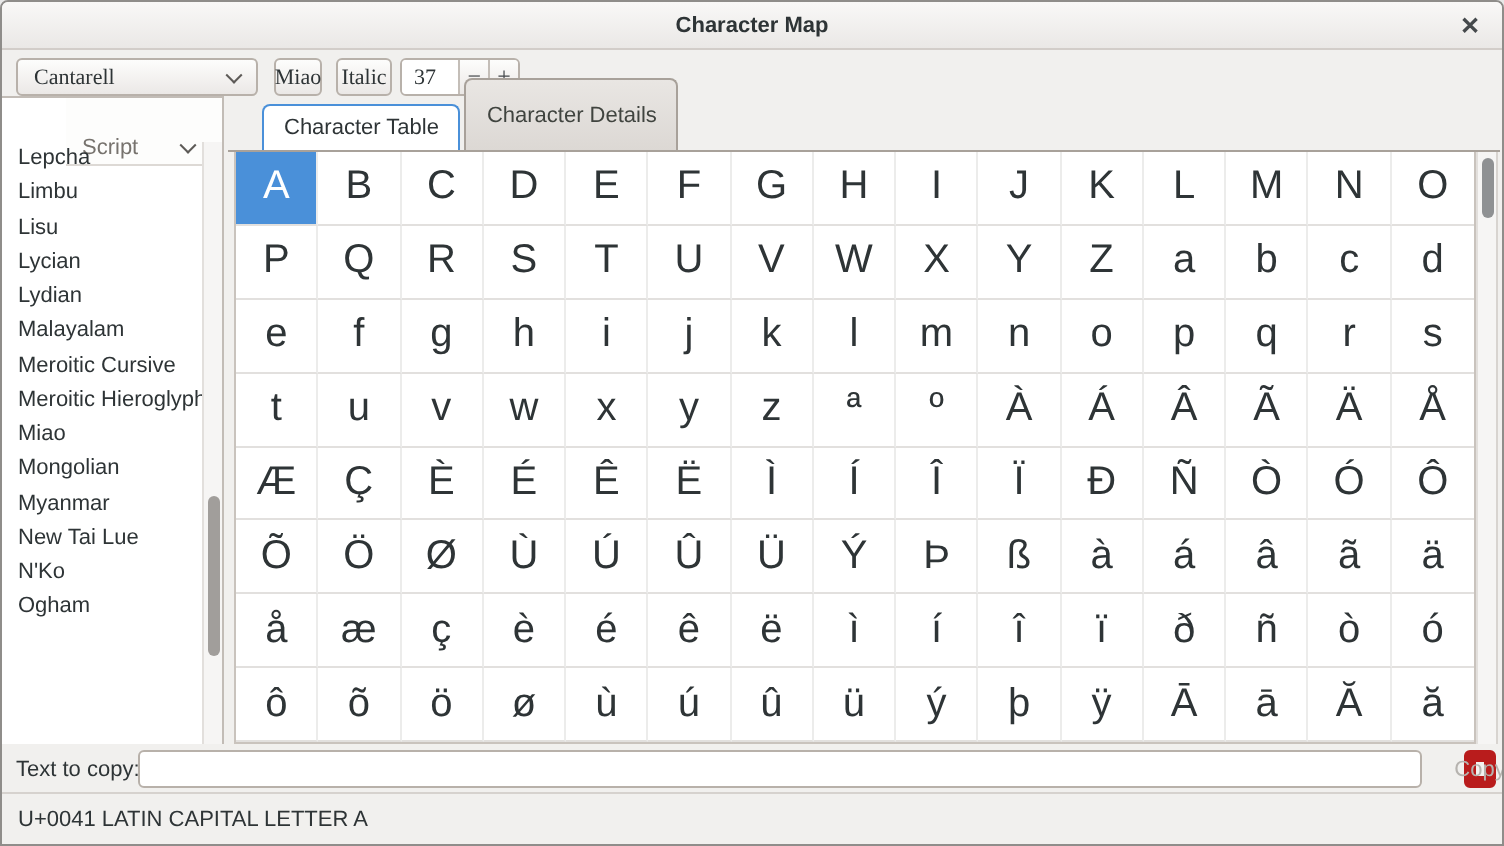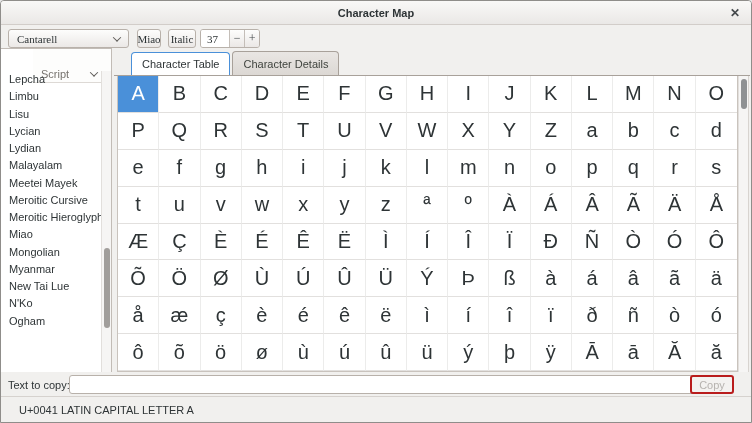--- a/index.html
+++ b/index.html
@@ -63,21 +63,21 @@
   }
   .side-thumb { position:absolute; left:1.5px; width:6px; border-radius:3px; background:#a19e9b; }
 
   
   .notebook { position:absolute; left:113px; top:47px; right:1px; height:324px; }
   .tabbar { position:absolute; left:17px; top:3px; height:24px; display:flex; align-items:flex-end; }
   .tab {
     font-size:11px; color:#40443f; padding:4px 10px 4px 10px;
     background:linear-gradient(#e9e6e3,#dcd8d4);
     border:1px solid #a8a19a; border-bottom:none; border-radius:4px 4px 0 0;
-    margin-right:2px; height:24px; display:flex; align-items:center;
+    margin-right:2px; height:36px; display:flex; align-items:center;
   }
   .tab.active {
     background:#ffffff; border:1px solid #4a90d9; border-bottom:none;
     color:#2e3436; height:23px; position:relative; z-index:2;
   }
   .page-topline { position:absolute; left:0; right:0; top:27px; height:1px; background:#a8a19a; }
 
   .chargrid {
     position:absolute; left:3px; top:28px; width:621px; height:296px;
     background:#ffffff;
@@ -104,30 +104,30 @@
     background:#f1f0ee; border-bottom:1px solid #d6d2ce;
   }
   .copybar .lbl { position:absolute; left:7px; top:0; height:25px; display:flex; align-items:center; font-size:11px; color:#2e3436; }
   .copy-input {
     position:absolute; left:68px; top:3px; width:642px; height:19px;
     background:#ffffff; border:1px solid #b8b1aa; border-radius:3px;
     font-size:11px; padding:0 5px; color:#2e3436; outline:none;
     font-family:"Liberation Sans", sans-serif;
   }
   .copy-btn {
-    position:absolute; right:17px; top:3px; width:44px; height:19px;
-    background:#f3f2f0; border:2px solid #b91c1c; border-radius:3px;
+    position:absolute; right:3px; top:3px; width:16px; height:19px;
+    background:#f3f2f0; border:6px solid #b91c1c; border-radius:3px;
     font-size:11px; color:#b6b3af;
     display:flex; align-items:center; justify-content:center;
   }
 
   
   .statusbar {
     position:absolute; left:0; right:0; top:396px; bottom:0;
-    background:#f1f0ee; display:flex; align-items:center; padding-left:18px;
+    background:#f1f0ee; display:flex; align-items:center; padding-left:8px;
     font-size:11px; color:#2e3436;
   }
 </style>
 </head>
 <body>
 
 <div class="window">
 
   <div class="titlebar">
     <span class="title">Character Map</span>
@@ -153,21 +153,20 @@
       <span>Script</span>
       <span class="chev"></span>
     </div>
     <div class="script-list" id="script-list">
         <div class="side-item">Lepcha</div>
         <div class="side-item">Limbu</div>
         <div class="side-item">Lisu</div>
         <div class="side-item">Lycian</div>
         <div class="side-item">Lydian</div>
         <div class="side-item">Malayalam</div>
-        <div class="side-item">Meetei Mayek</div>
         <div class="side-item">Meroitic Cursive</div>
         <div class="side-item">Meroitic Hieroglyphs</div>
         <div class="side-item">Miao</div>
         <div class="side-item">Mongolian</div>
         <div class="side-item">Myanmar</div>
         <div class="side-item">New Tai Lue</div>
         <div class="side-item">N'Ko</div>
         <div class="side-item">Ogham</div>
       </div>
     <div class="side-scroll">

